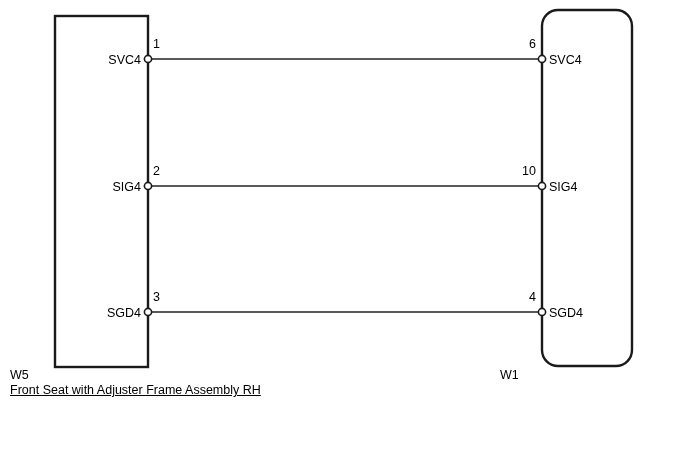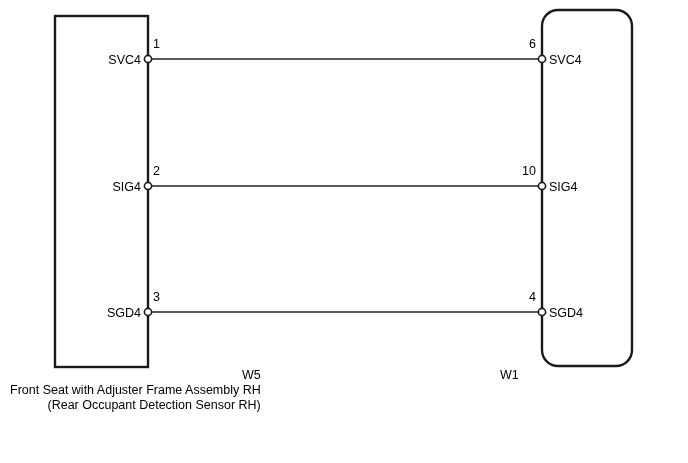--- a/index.html
+++ b/index.html
@@ -52,26 +52,25 @@
   }
   .label-right { text-anchor: start; }
   .label-left  { text-anchor: end; }
   .caption-block {
     position: absolute;
     font-family: "Liberation Sans", sans-serif;
     font-size: 12.5px;
     line-height: 15px;
     color: #000000;
     white-space: nowrap;
-    text-align: right;
   }
   #caption-left  { left: 10px; top: 368px; }
   #caption-right { left: 500px; top: 368px; }
   .caption-code { display: block; }
-  .caption-name { display: block; }
+  .caption-name { display: block; text-decoration: underline; }
   .caption-sub  { display: block; }
 </style>
 </head>
 <body>
 
 <div id="diagram">
 
   <svg id="wiring-svg" viewBox="0 0 688 463">
 
     <rect class="conn-outline" x="55" y="16" width="93" height="351"></rect>
@@ -100,20 +99,19 @@
     <text class="sig-label label-left" x="141" y="316.5">SGD4</text>
     <text class="pin-label label-right" x="153" y="301">3</text>
     <text class="pin-label label-left" x="536" y="301">4</text>
     <text class="sig-label label-right" x="549" y="316.5">SGD4</text>
 
   </svg>
 
   <div class="caption-block" id="caption-left">
     <span class="caption-code">W5</span>
     <span class="caption-name">Front Seat with Adjuster Frame Assembly RH</span>
-    <span class="caption-sub">(Rear Occupant Detection Sensor RH)</span>
   </div>
 
   <div class="caption-block" id="caption-right">
     <span class="caption-code">W1</span>
   </div>
 
 </div>
 
 </body></html>

